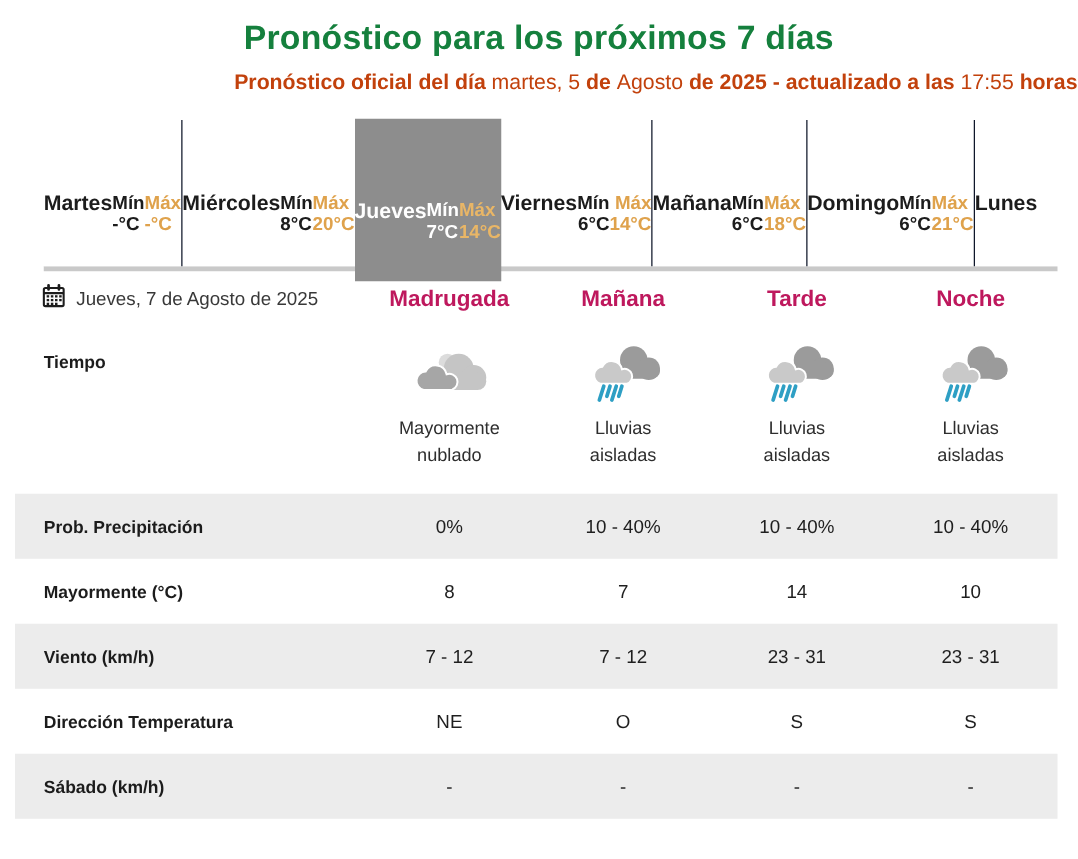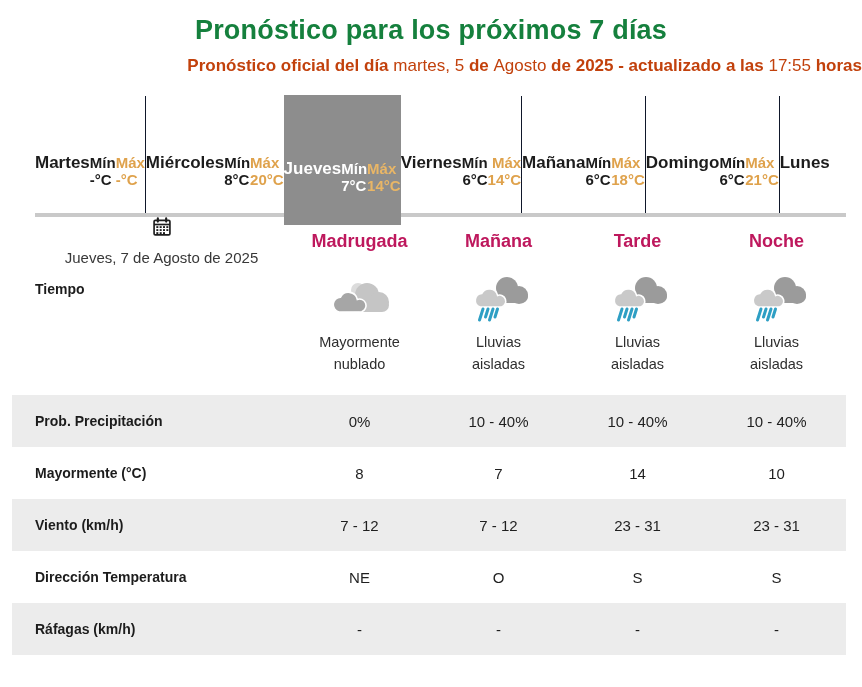--- a/index.html
+++ b/index.html
@@ -37,21 +37,21 @@
     position:relative; z-index:2; border:none;
   }
   .tab.selected + .tab { border-left:none;text-align:right; }
   .tab.selected .day, .tab.selected .min { color:#ffffff; }
   .tab.selected .max { color:#e9b666; }
   .hr-line { margin:0 16px 0 35px; height:4px; background:#c9c9c9; }
   
   .detail { margin:0 16px 0 12px; }
   .grid { display:grid; grid-template-columns:278px repeat(4,139px); }
   .detail-header { height:44px; align-items:center; }
-  .date-cell { display:flex; align-items:center; gap:8px; padding-left:21px;flex-direction:column; }
+  .date-cell { display:flex; align-items:center; gap:8px; padding-left:21px; }
   .date-cell .date-text { font-size:15px; color:#383838; }
   .period { text-align:center; font-size:18px; font-weight:700; color:#be185d; }
   .tiempo-row { height:134px; }
   .tiempo-row .row-label { align-self:start; padding-top:20px; }
   .row-label { padding-left:23px; font-size:14px; font-weight:700; color:#1c1c1c; }
   .weather-cell { text-align:center; padding-top:14px; }
   .weather-cell .wicon { display:inline-block; height:48px; }
   .weather-cell .desc {
     margin:5px auto 0; max-width:100px;
     font-size:14.5px; line-height:1.5; color:#2e2e2e;
@@ -242,21 +242,21 @@
 
     <div class="grid data-row">
       <div class="row-label">Dirección Temperatura</div>
       <div class="value">NE</div>
       <div class="value">O</div>
       <div class="value">S</div>
       <div class="value">S</div>
     </div>
 
     <div class="grid data-row striped">
-      <div class="row-label">Ráfagas (km/h)</div>
+      <div class="row-label">Sábado (km/h)</div>
       <div class="value">-</div>
       <div class="value">-</div>
       <div class="value">-</div>
       <div class="value">-</div>
     </div>
 
   </div>
 </div>
 
 </body></html>

